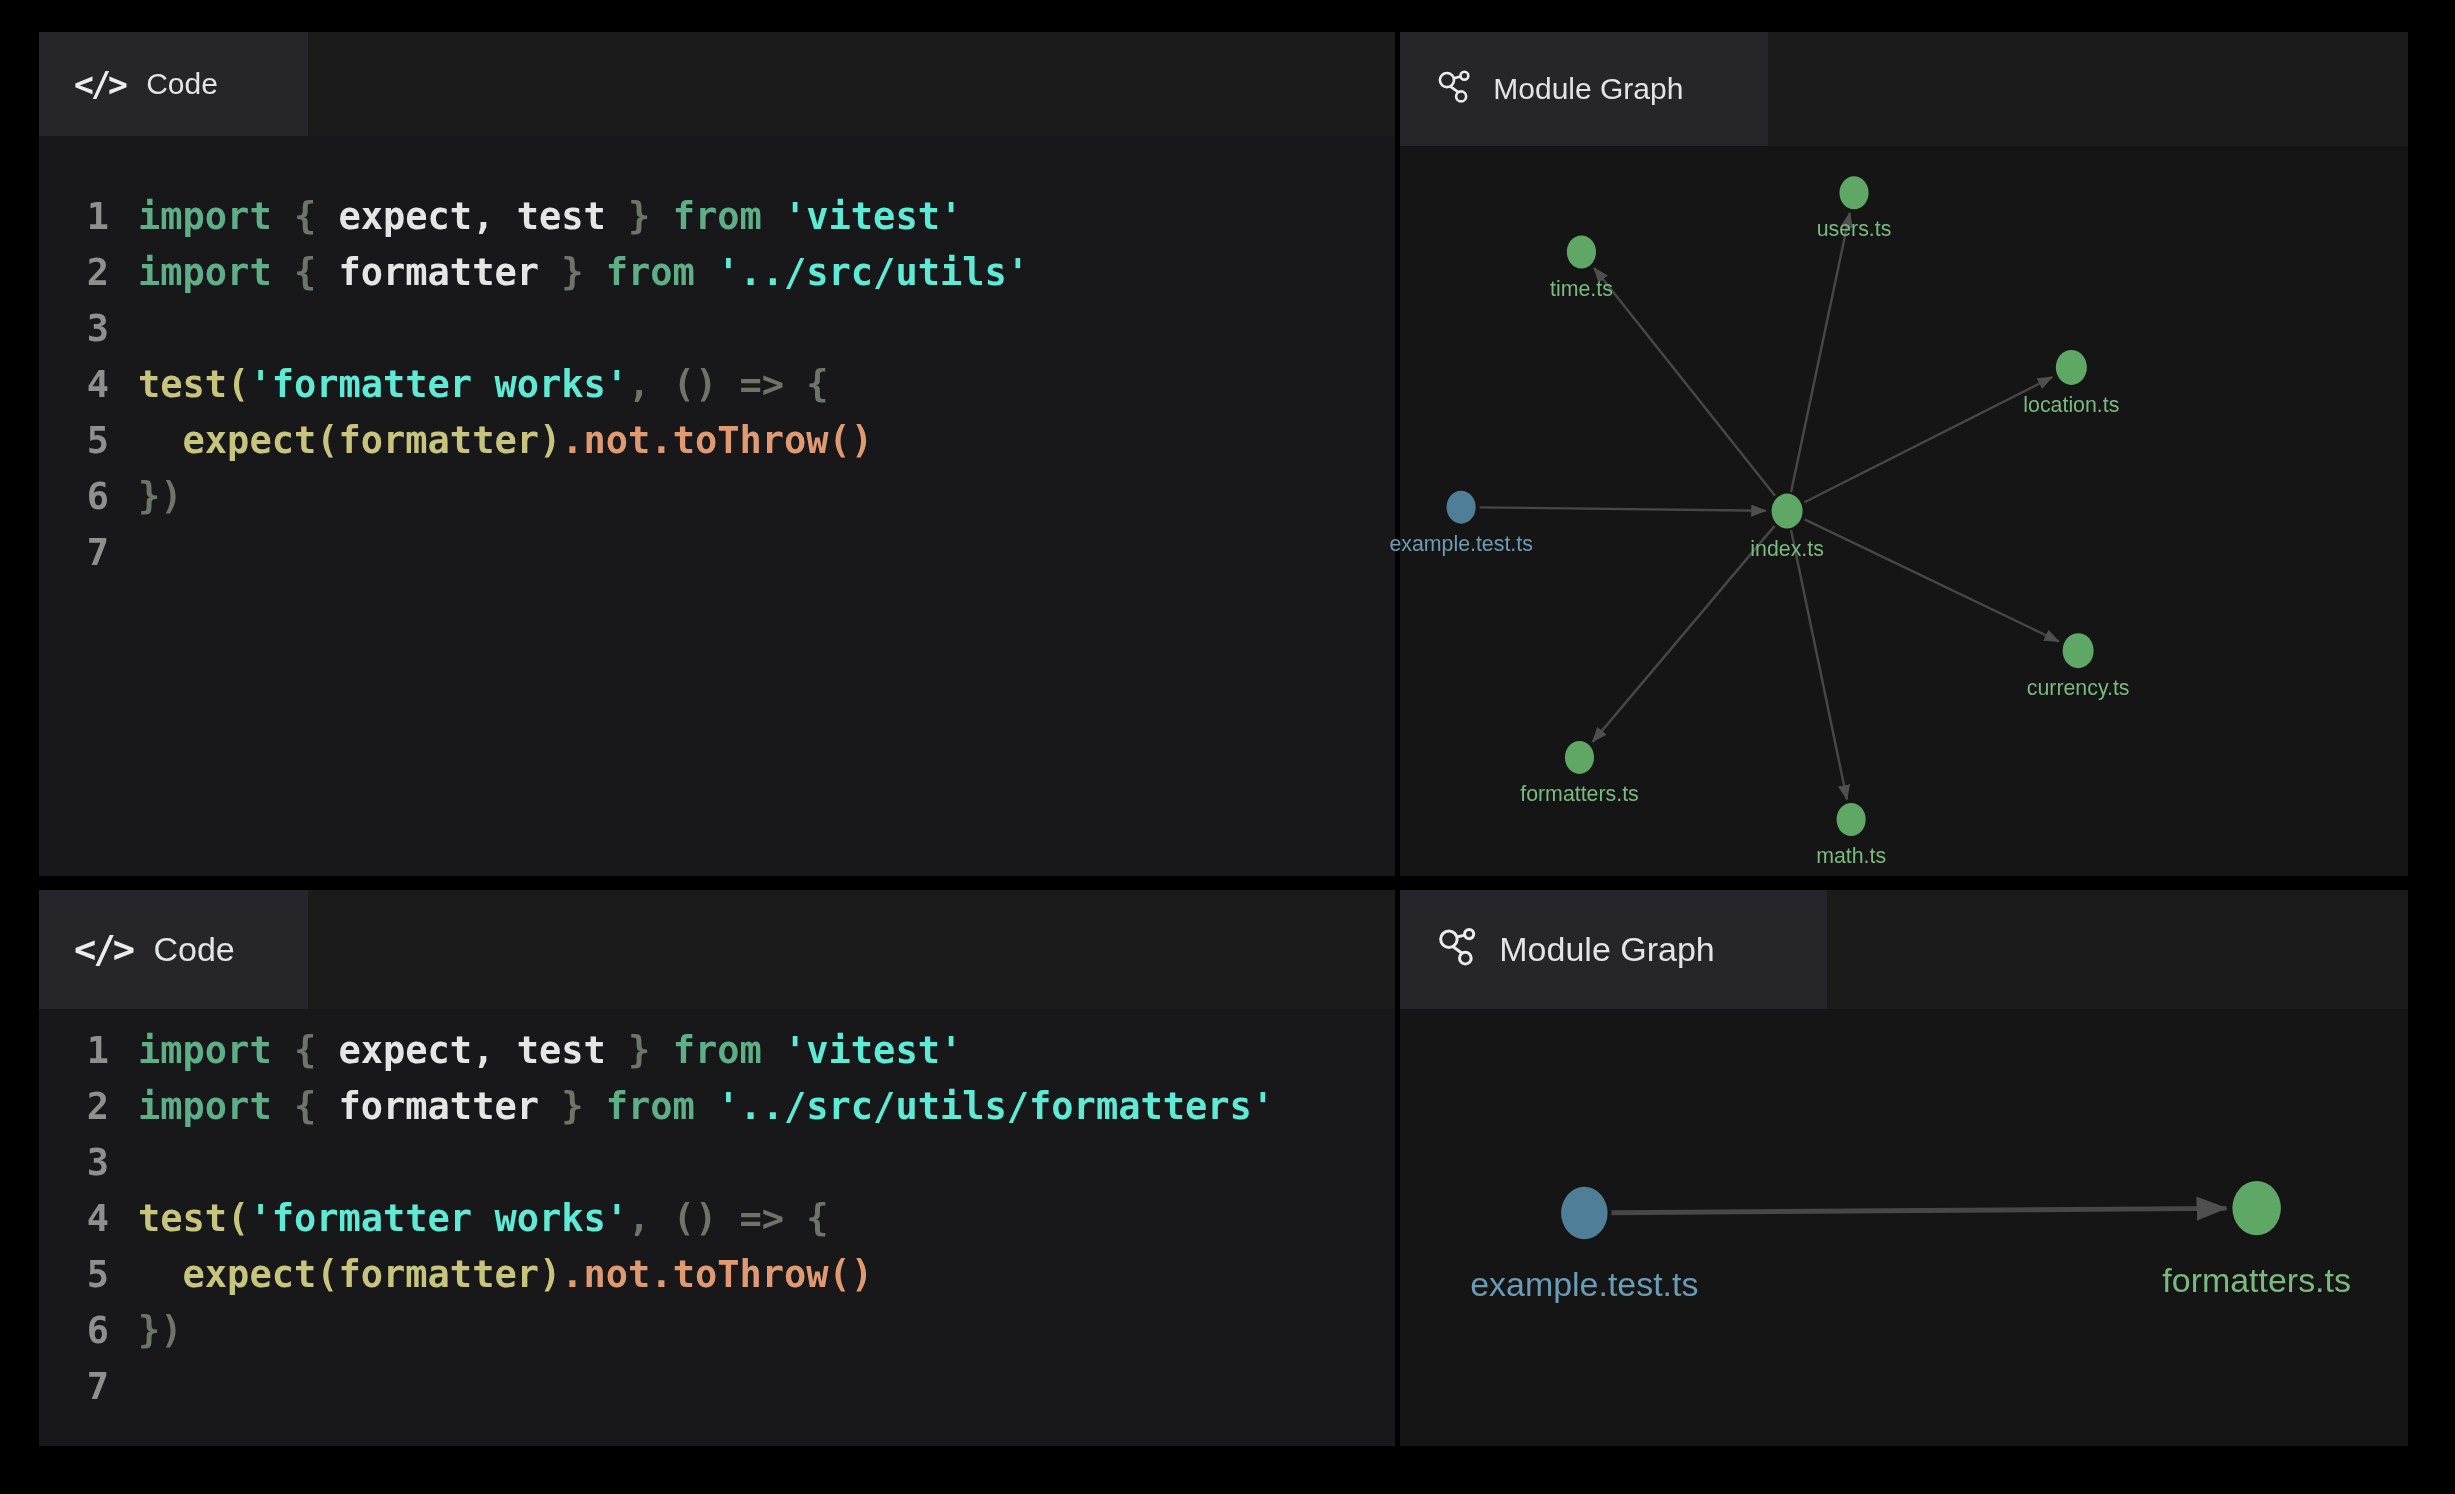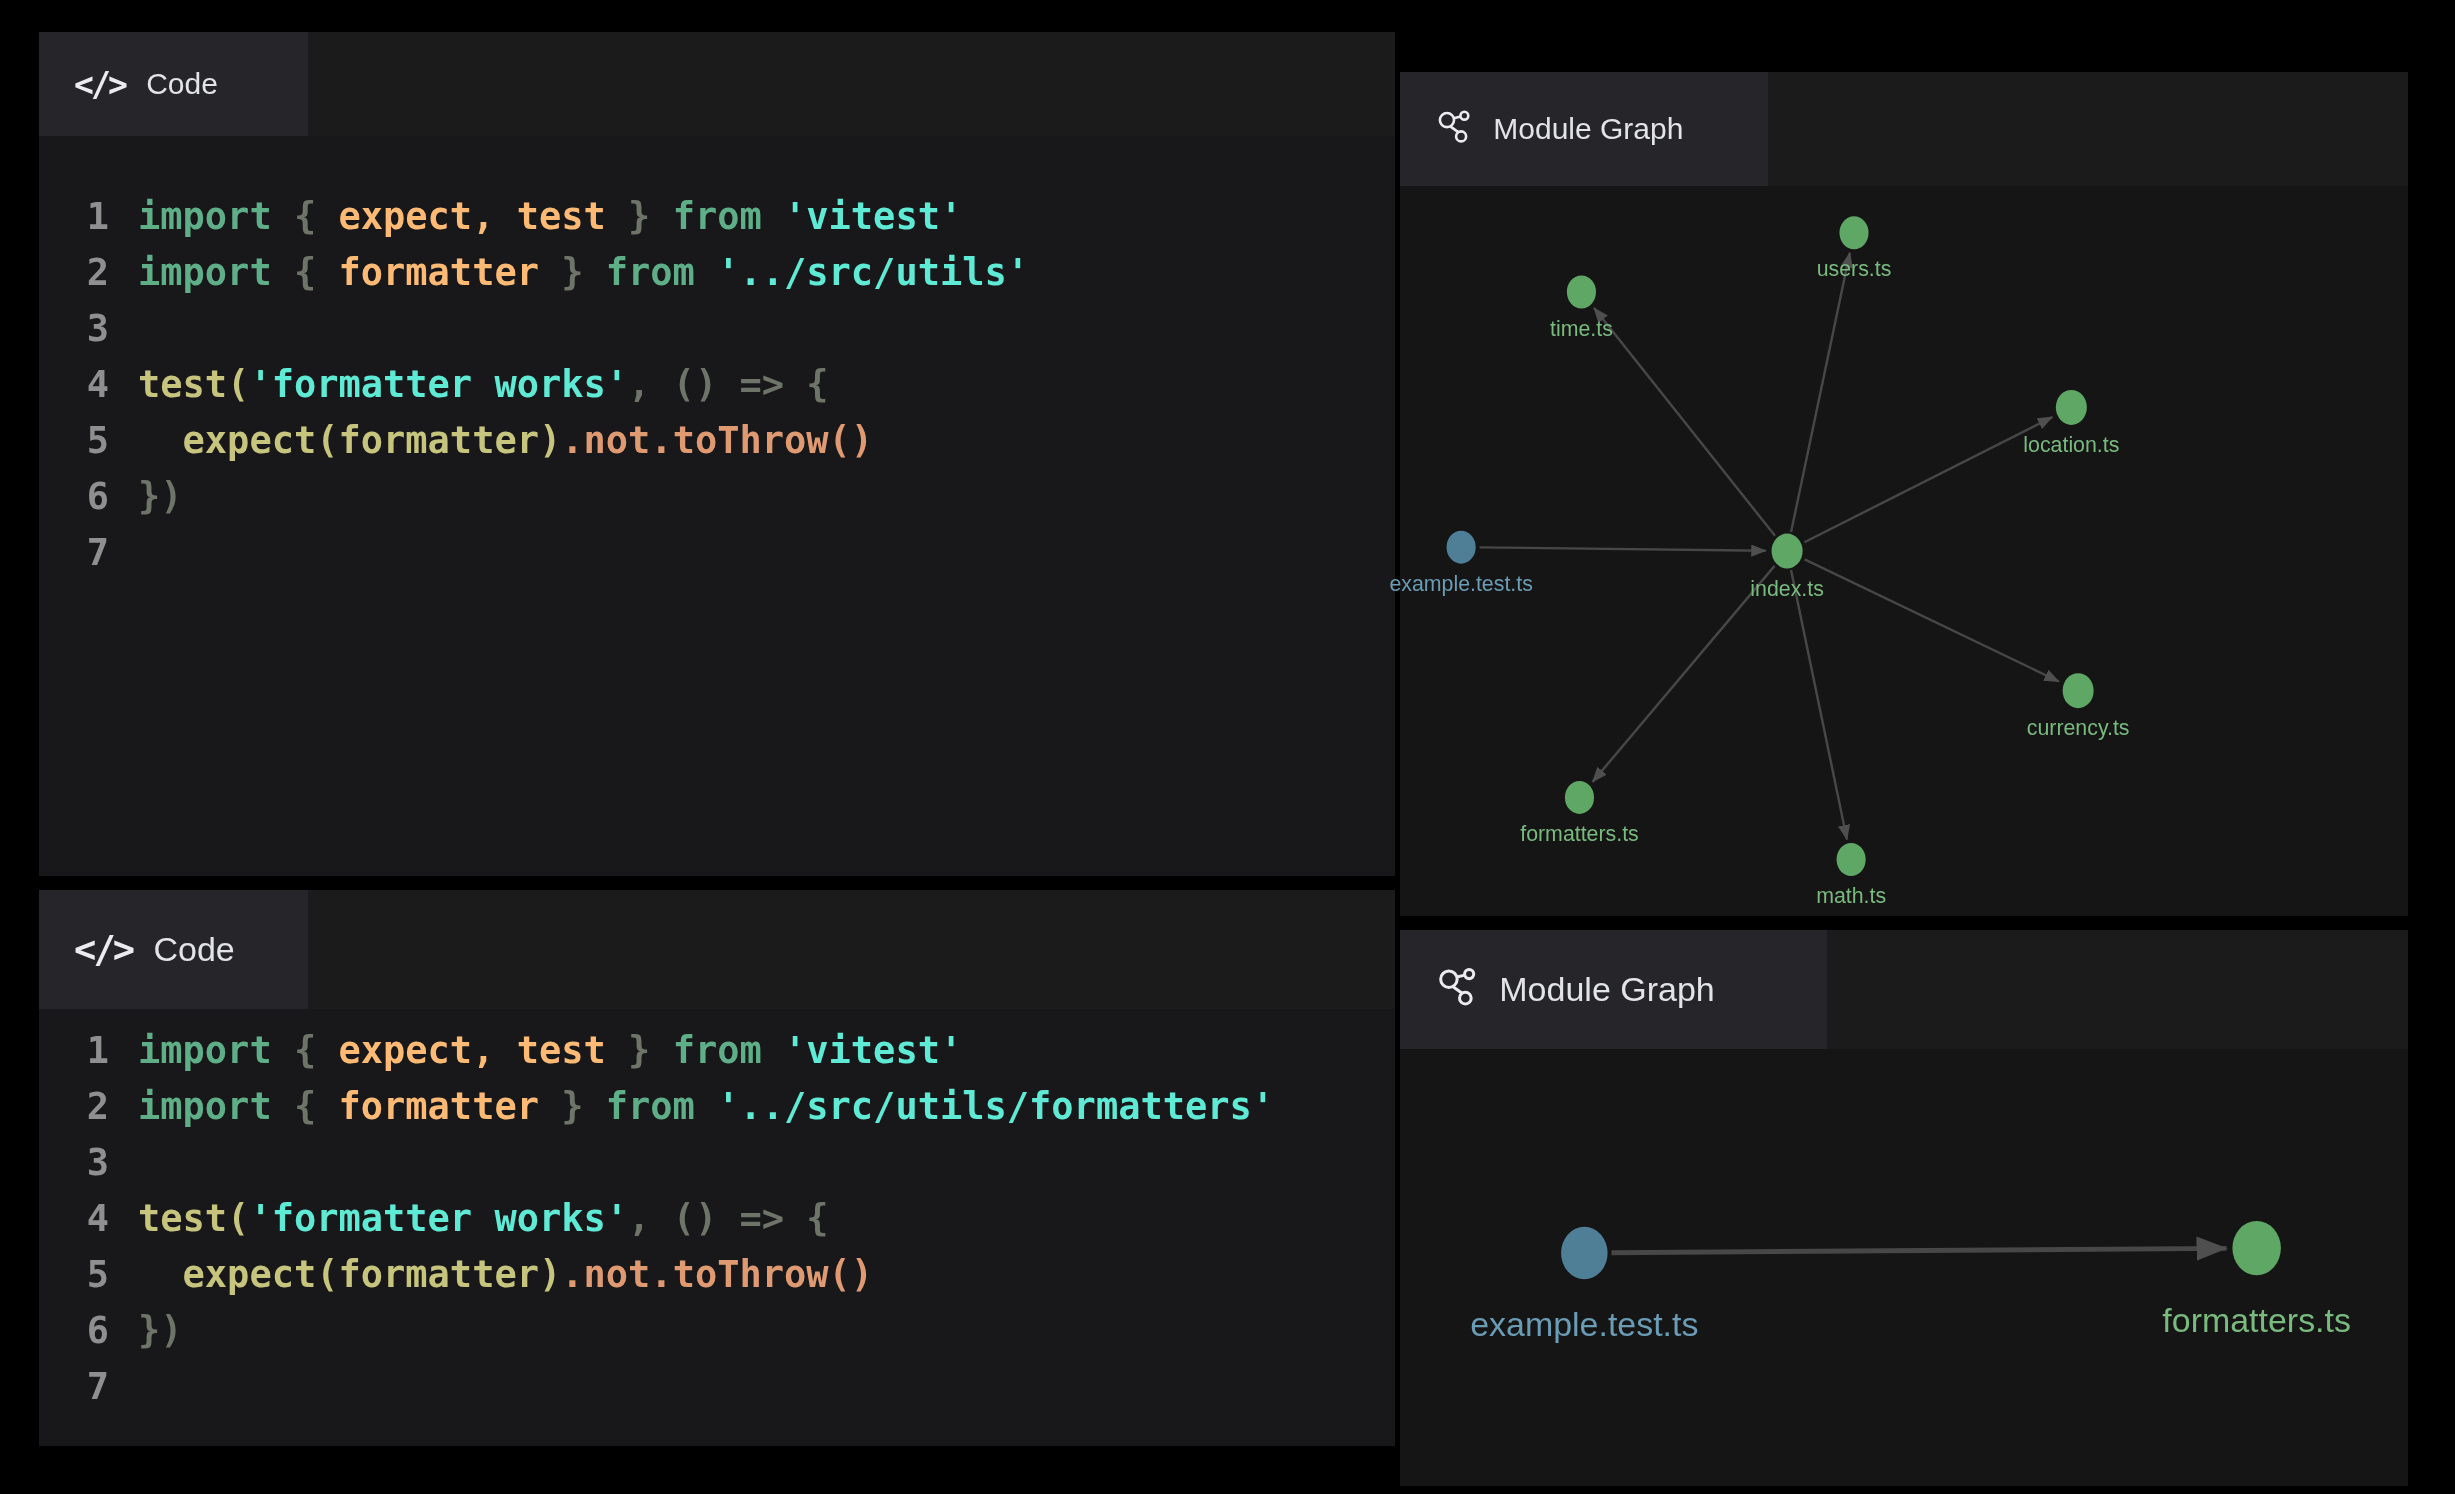--- a/index.html
+++ b/index.html
@@ -1,20 +1,20 @@
 <!DOCTYPE html>
 <html><head>
 <meta charset="utf-8">
 <style>
   * { margin:0; padding:0; box-sizing:border-box; }
   html,body { width:2455px; height:1494px; background:#000; overflow:hidden;
               font-family:"Liberation Sans", sans-serif; }
 
   .panel { position:absolute; background:#18181a; }
-  .panel-graph { background:#151516;margin-top:40px; }
+  .panel-graph { background:#151516; }
 
   .hdr { position:absolute; left:0; top:0; right:0; background:#1b1b1c;
          display:flex; align-items:stretch; }
   .tab { background:#26262a; display:flex; align-items:center; padding-left:35px;
          color:#e3e4e6; }
   .tab .tab-label { white-space:nowrap; }
   .hdr-r1 { height:104px; } .hdr-r2 { height:119px; }
   .tab-r1 { font-size:30px; } .tab-r2 { font-size:34px; }
 
   .code-icon { font-family:"DejaVu Sans Mono", monospace; font-weight:700;
@@ -22,21 +22,21 @@
   .graph-icon { margin-right:21.3px; display:inline-block; }
 
   .code-body { position:absolute; left:0; right:0; bottom:0;
                font-family:"DejaVu Sans Mono", monospace; font-weight:600;
                font-size:37px; line-height:56px; white-space:pre; overflow:hidden;
                padding-left:25px; }
   .code-line { display:flex; }
   .ln { width:45px; text-align:right; color:#8f8f8f; margin-right:29px; flex:none; }
 
   .tok-kw   { color:#5eae88; }
-  .tok-im   { color:#fdba74; }
+  .tok-im   { color:#e5e5e5; }
   .tok-pun  { color:#6f7468; }
   .tok-str  { color:#5eead4; }
   .tok-fn   { color:#c6c47d;text-align:right; }
   .tok-prop { color:#e09a72;text-align:center; }
   .tok-pln  { color:#cccccc; }
 
   .graph-body { position:absolute; left:0; right:0; bottom:0; overflow:visible; }
   svg.graph { overflow:visible; display:block; }
   .edge { stroke:#474747; fill:none; }
   .node-module { fill:#5fa765; }

